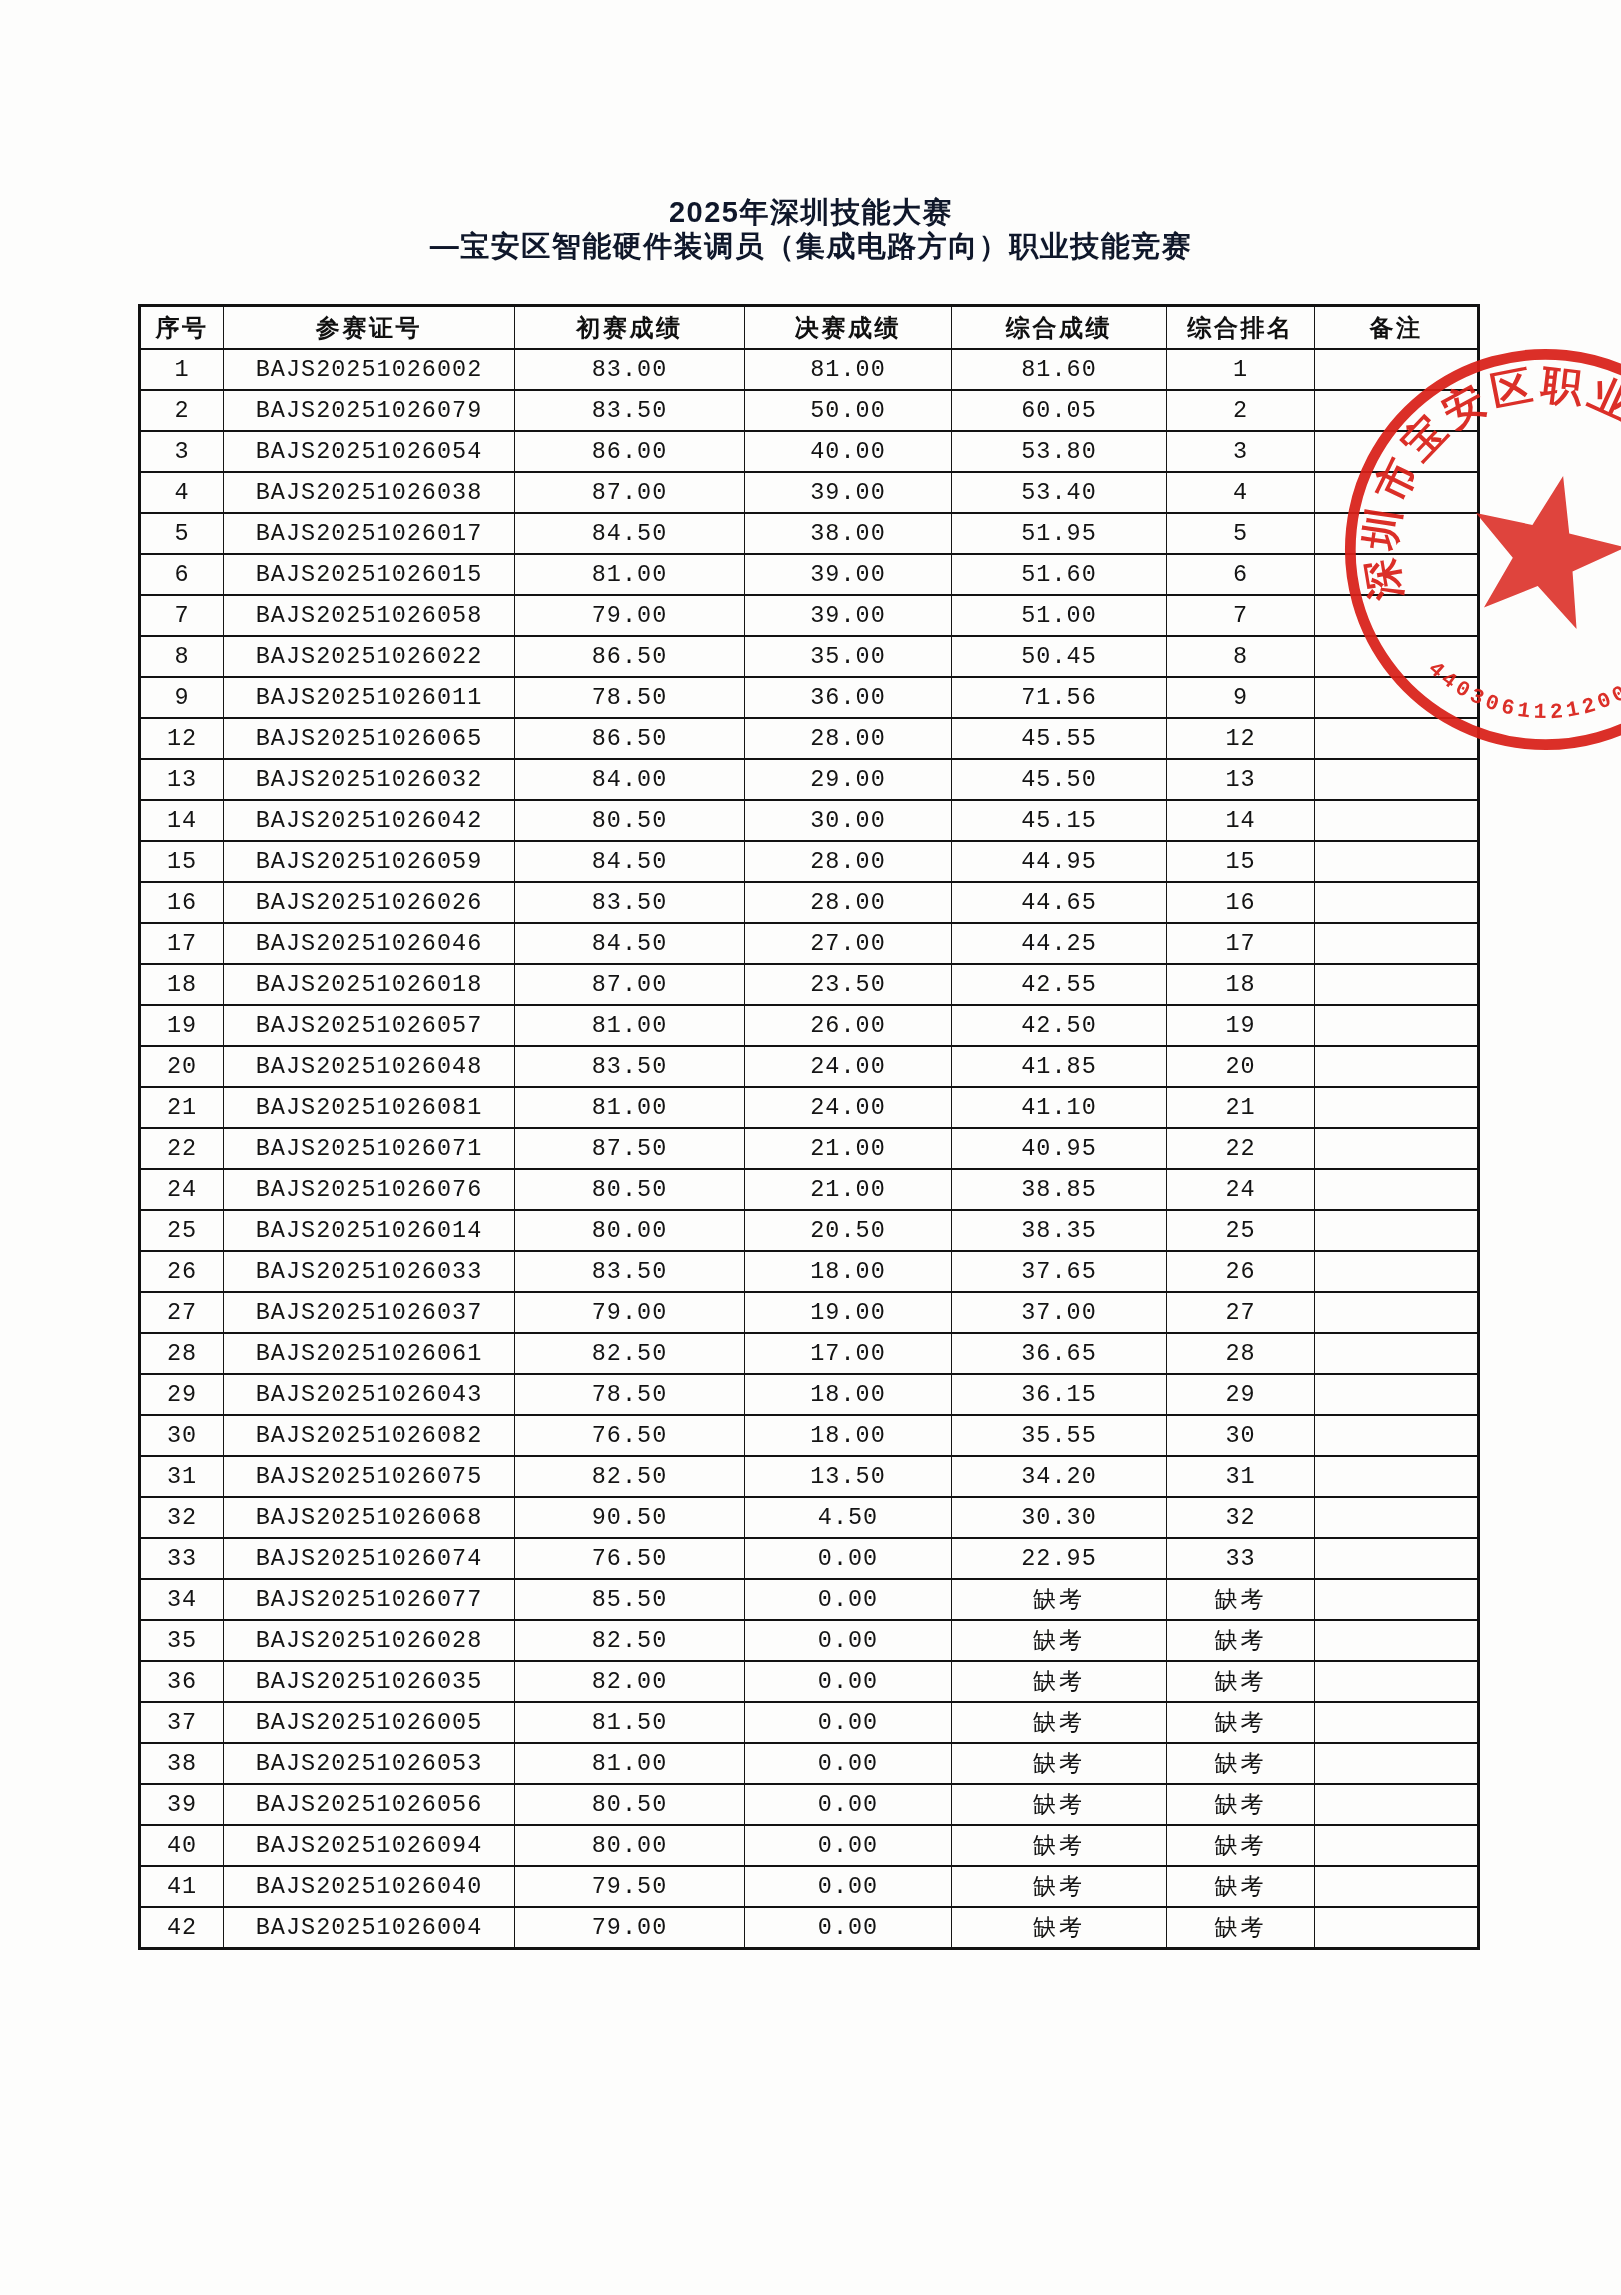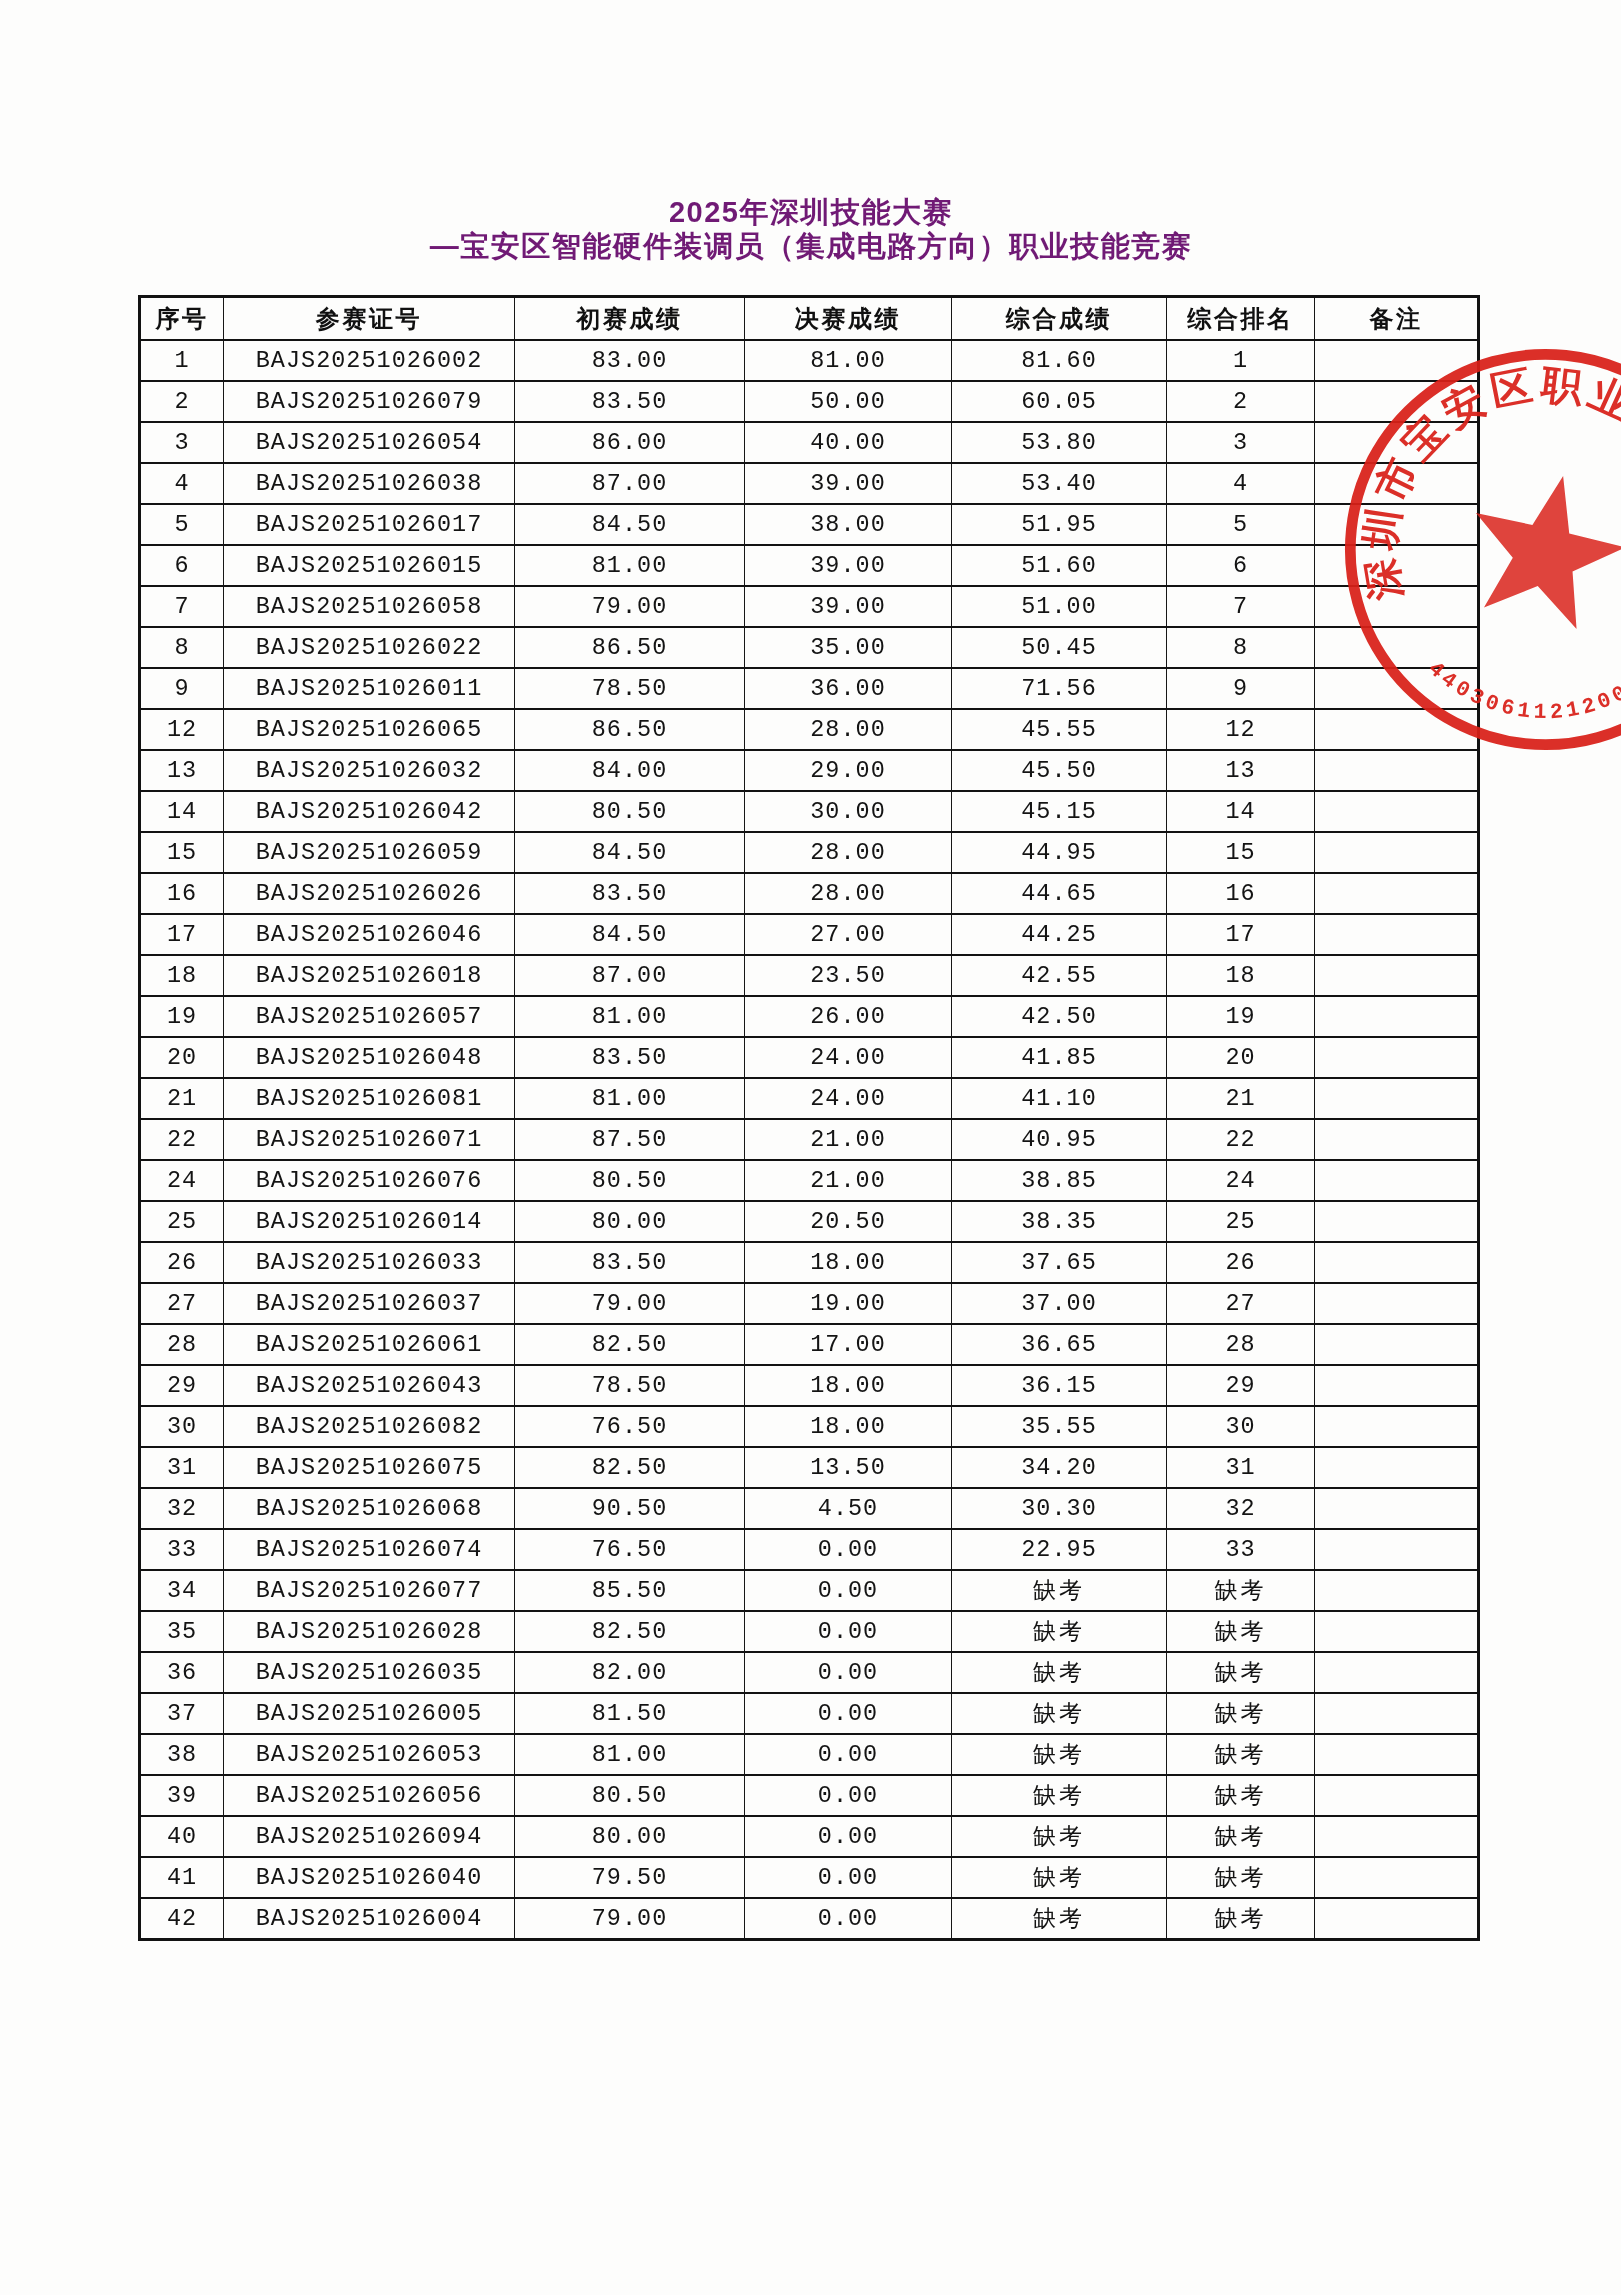--- a/index.html
+++ b/index.html
@@ -5,24 +5,24 @@
   html,body{margin:0;padding:0;}
   body{
     width:1622px;height:2295px;position:relative;overflow:hidden;
     background:#fdfdfc;color:#161616;
     font-family:"Liberation Sans","DejaVu Sans",sans-serif;
   }
   .page{position:absolute;inset:0;overflow:hidden;}
   .title-block{
     position:absolute;top:195px;left:0;width:100%;
     text-align:center;font-weight:bold;font-size:29px;line-height:34px;
-    letter-spacing:1.5px;color:#701a75;
+    letter-spacing:1.5px;color:#0f172a;
   }
   .results-table{
-    position:absolute;top:295px;left:138px;width:1339px;
+    position:absolute;top:304px;left:138px;width:1339px;
     border-collapse:collapse;table-layout:fixed;
     border:3.1px solid #121212;
   }
   .results-table th,.results-table td{
     border-left:1.5px solid #161616;border-right:1.5px solid #161616;
     border-top:2.6px solid #121212;border-bottom:2.6px solid #121212;
     text-align:center;vertical-align:middle;padding:0;overflow:hidden;
   }
   .results-table th{
     height:41px;font-size:24px;font-weight:bold;letter-spacing:2.6px;color:#101010;

